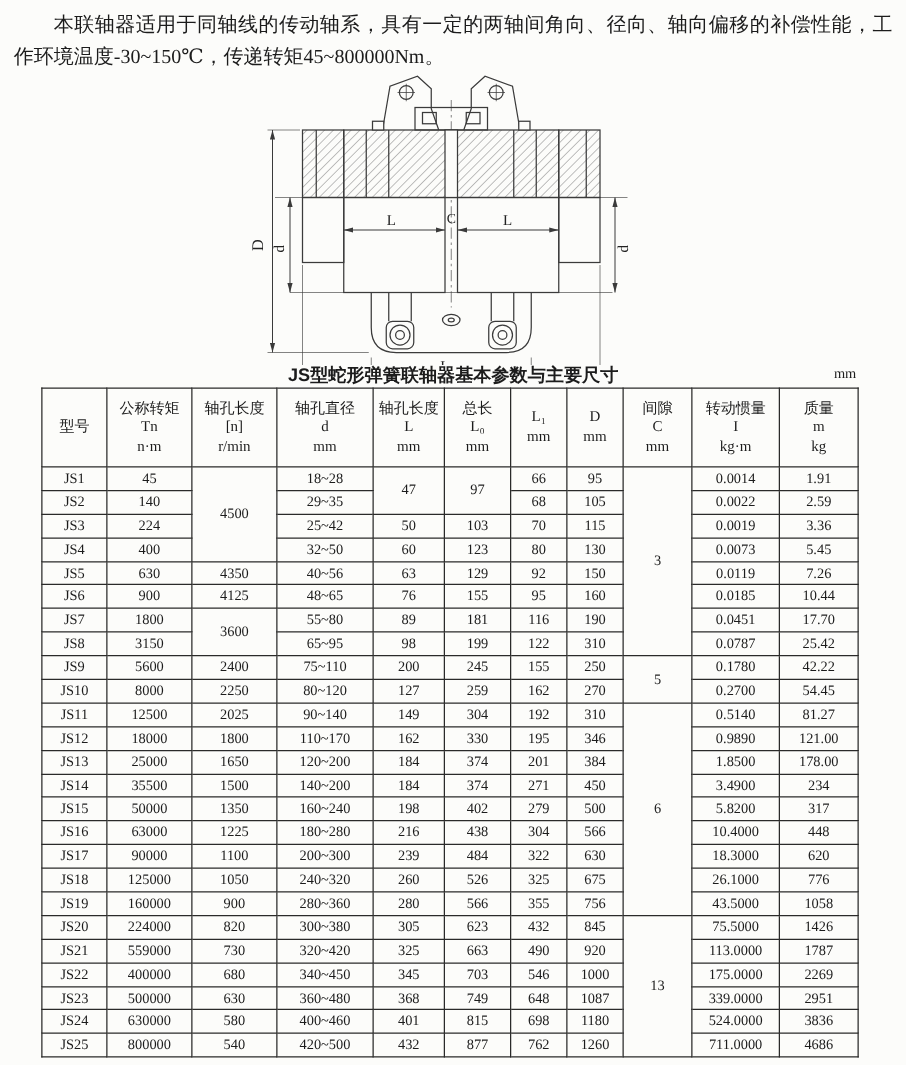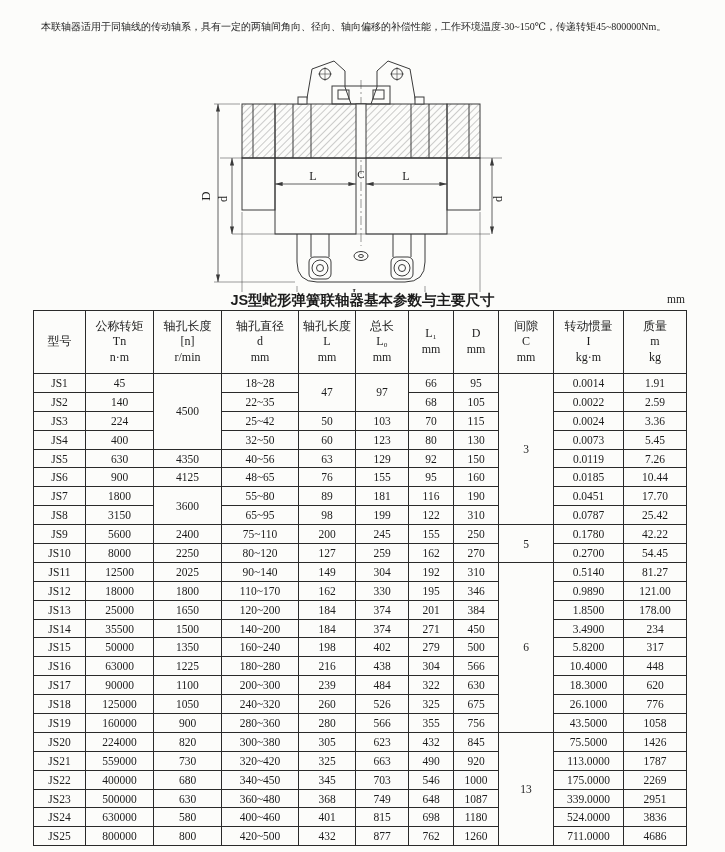--- a/index.html
+++ b/index.html
@@ -6,22 +6,22 @@
   body {
     width:725px; height:852px;
     background:#fcfcfa;
     color:#1c1c1c;
     font-family:"Liberation Serif","DejaVu Serif",serif;
     position:relative;
     overflow:hidden;
   }
   .intro {
     position:absolute; top:5px; left:7px; right:7px;
-    margin:14px;
-    font-size:10px; line-height:1.55;
+    margin:4px;
+    font-size:16px; line-height:1.55;
     text-indent:2em; text-align:justify;
   }
   .drawing {
     position:absolute; left:180px; top:56px;
     width:362px; height:236px;
   }
   .title-row { position:absolute; top:291px; left:0; width:725px; height:19px; }
   .tbl-title {
     text-align:center; font-weight:bold; font-size:14.5px;
     font-family:"Liberation Sans","DejaVu Sans",sans-serif;
@@ -231,35 +231,35 @@
           <td rowspan="2">97</td>
           <td>66</td>
           <td>95</td>
           <td rowspan="8">3</td>
           <td>0.0014</td>
           <td>1.91</td>
         </tr>
         <tr>
           <td>JS2</td>
           <td>140</td>
-          <td>22~35</td>
+          <td>29~35</td>
           <td>68</td>
           <td>105</td>
           <td>0.0022</td>
           <td>2.59</td>
         </tr>
         <tr>
           <td>JS3</td>
           <td>224</td>
           <td>25~42</td>
           <td>50</td>
           <td>103</td>
           <td>70</td>
           <td>115</td>
-          <td>0.0024</td>
+          <td>0.0019</td>
           <td>3.36</td>
         </tr>
         <tr>
           <td>JS4</td>
           <td>400</td>
           <td>32~50</td>
           <td>60</td>
           <td>123</td>
           <td>80</td>
           <td>130</td>
@@ -504,21 +504,21 @@
           <td>401</td>
           <td>815</td>
           <td>698</td>
           <td>1180</td>
           <td>524.0000</td>
           <td>3836</td>
         </tr>
         <tr>
           <td>JS25</td>
           <td>800000</td>
-          <td>800</td>
+          <td>540</td>
           <td>420~500</td>
           <td>432</td>
           <td>877</td>
           <td>762</td>
           <td>1260</td>
           <td>711.0000</td>
           <td>4686</td>
         </tr>
       </tbody>
   </table>

